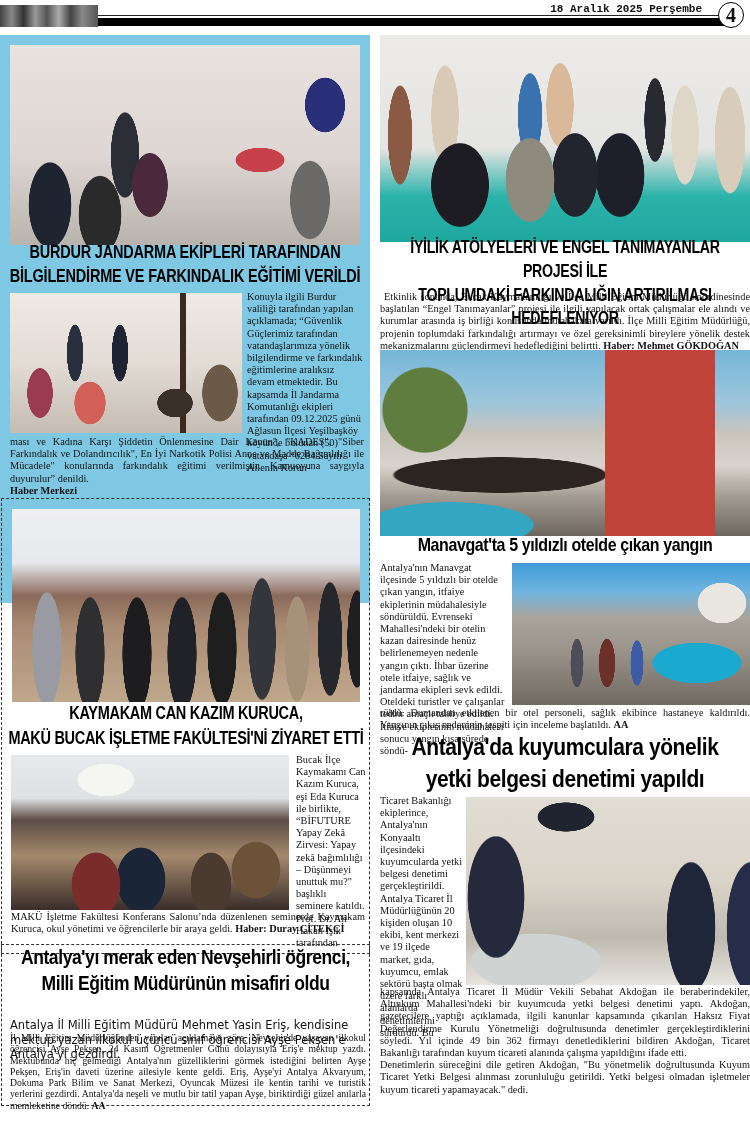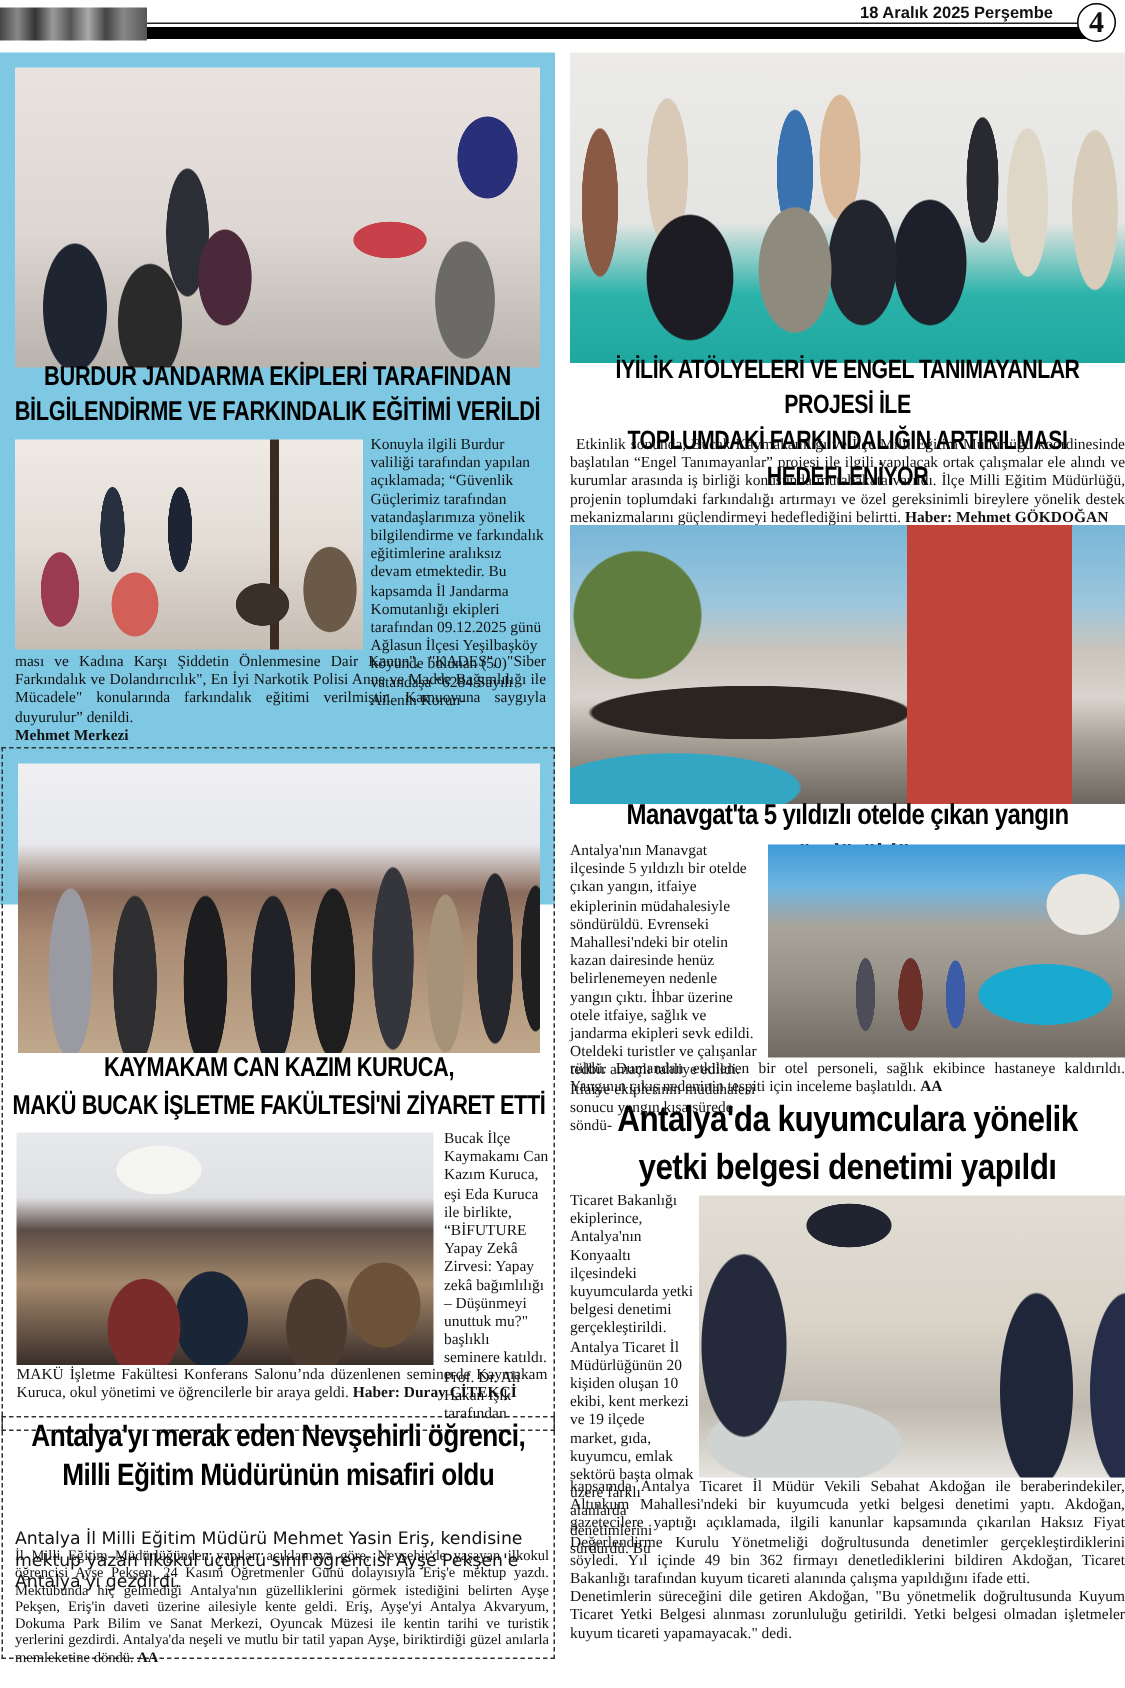--- a/index.html
+++ b/index.html
@@ -5,21 +5,21 @@
   * { box-sizing: border-box; margin: 0; padding: 0; }
   html, body { width: 750px; height: 1125px; overflow: hidden; background: #fff; }
   body { font-family: "DejaVu Serif", serif; color: #111; position: relative; }
 
   
   .masthead { position: absolute; left: 0; top: 0; width: 750px; height: 30px; }
   .mh-thumbs { position: absolute; left: 0; top: 5px; width: 98px; height: 22px;
     background: linear-gradient(90deg,#444 0,#888 12%,#333 24%,#999 36%,#555 48%,#aaa 60%,#444 72%,#888 84%,#555 100%); }
   .mh-line-thin { position: absolute; left: 98px; top: 15px; width: 630px; height: 1px; background: #222; }
   .mh-bar { position: absolute; left: 98px; top: 18px; width: 635px; height: 8px; background: #000; }
-  .mh-date { position: absolute; right: 48px; top: 3px; font-family: Liberation Sans, sans-serif; font-size: 11px; font-weight: bold; color: #111; }
+  .mh-date { position: absolute; right: 48px; top: 3px; font-family: Liberation Mono, monospace; font-size: 11px; font-weight: bold; color: #111; }
   .mh-page { position: absolute; right: 6px; top: 2px; width: 26px; height: 26px; border-radius: 50%; background: #fff; border: 1px solid #000;
     font-family: "Liberation Serif", serif; font-weight: bold; font-size: 20px; line-height: 24px; text-align: center; }
 
   .abs { position: absolute; }
   .photo { position: absolute; overflow: hidden; }
 
   
   .hl { font-family: "Liberation Sans", sans-serif; font-weight: 900; text-align: center; color: #000; letter-spacing: -0.3px; transform-origin: center; }
   .body-text { font-family: "Liberation Serif", serif; font-size: 10.3px; line-height: 12.2px; color: #111; text-align: justify; hyphens: auto; }
   .body-text b { font-weight: bold; }
@@ -70,21 +70,21 @@
          radial-gradient(ellipse 10px 35px at 65px 60px, #283040 0 80%, transparent 82%),
          radial-gradient(ellipse 10px 35px at 110px 60px, #1d2433 0 80%, transparent 82%),
          radial-gradient(ellipse 25px 20px at 165px 110px, #3b2f2a 0 70%, transparent 72%),
          radial-gradient(ellipse 25px 40px at 210px 100px, #6c5a48 0 70%, transparent 72%),
          linear-gradient(90deg, transparent 170px, #3a2a20 170px, #3a2a20 176px, transparent 176px),
          linear-gradient(180deg, #efeae4 0%, #e2dcd5 50%, #c5bcb2 100%);">
   </div>
   <div class="body-text" style="position:absolute; left:247px; top:256px; width:117px; text-align:left;">Konuyla ilgili Burdur valiliği tarafından yapılan açıklamada; “Güvenlik Güçlerimiz tarafından vatandaşlarımıza yönelik bilgilendirme ve farkındalık eğitimlerine aralıksız devam etmektedir. Bu kapsamda İl Jandarma Komutanlığı ekipleri tarafından 09.12.2025 günü Ağlasun İlçesi Yeşilbaşköy köyünde bulunan (50) vatandaşa “6284 Sayılı Ailenin Korun-</div>
   <div class="body-text" style="position:absolute; left:10px; top:401px; width:354px;">
     <span>ması ve Kadına Karşı Şiddetin Önlenmesine Dair Kanun'', "KADES", "Siber Farkındalık ve Dolandırıcılık", En İyi Narkotik Polisi Anne ve Madde Bağımlılığı ile Mücadele" konularında farkındalık eğitimi verilmiştir. Kamuoyuna saygıyla duyurulur” denildi.</span>
-    <br><b>Mehmet Merkezi</b>
+    <br><b>Haber Merkezi</b>
   </div>
 </div>
 
 <div class="abs a2" style="height:310px;">
   <div class="photo" style="left:0; top:0; width:370px; height:207px;
        background:
          radial-gradient(ellipse 38px 55px at 80px 150px, #1c1c22 0 75%, transparent 77%),
          radial-gradient(ellipse 32px 55px at 150px 145px, #8e8a7e 0 75%, transparent 77%),
          radial-gradient(ellipse 30px 55px at 195px 140px, #22252e 0 75%, transparent 77%),
          radial-gradient(ellipse 32px 55px at 240px 140px, #1d1f2a 0 75%, transparent 77%),

